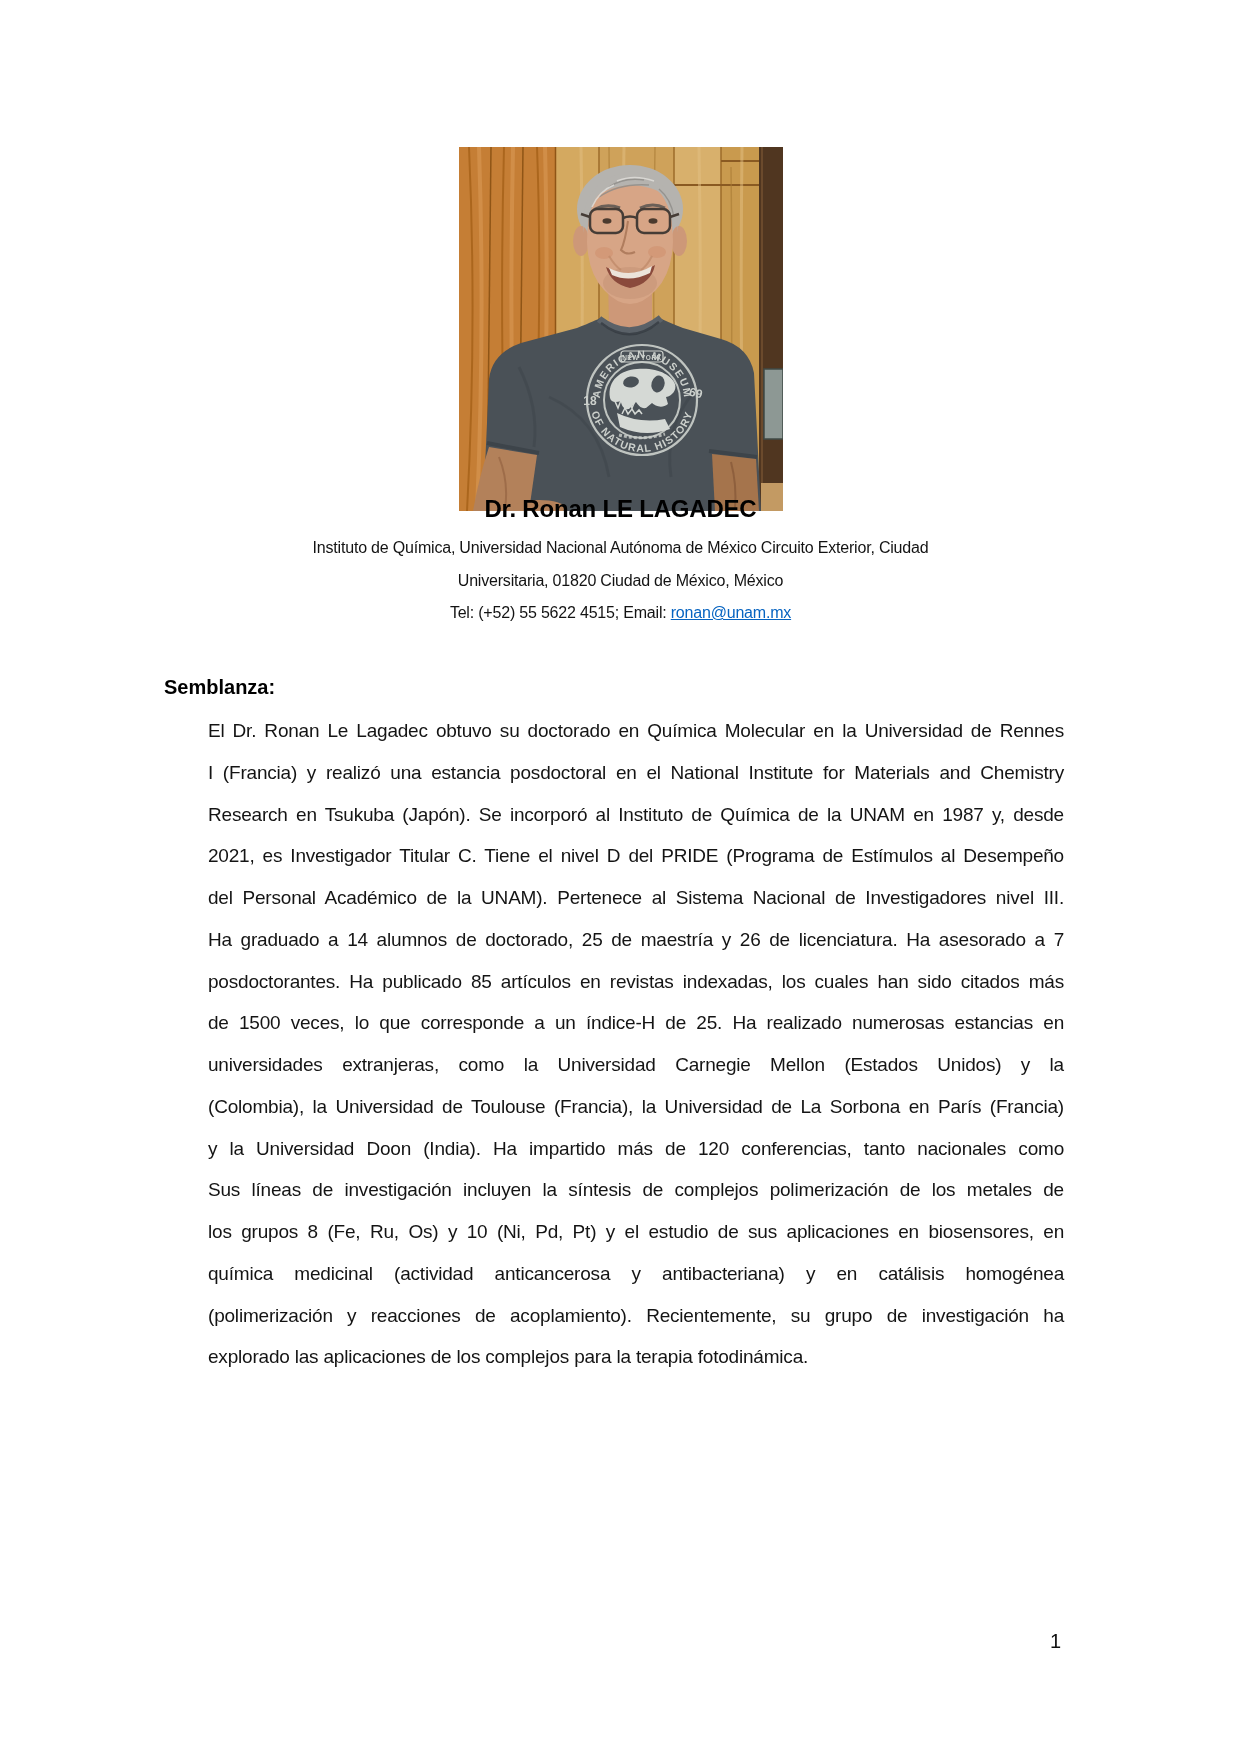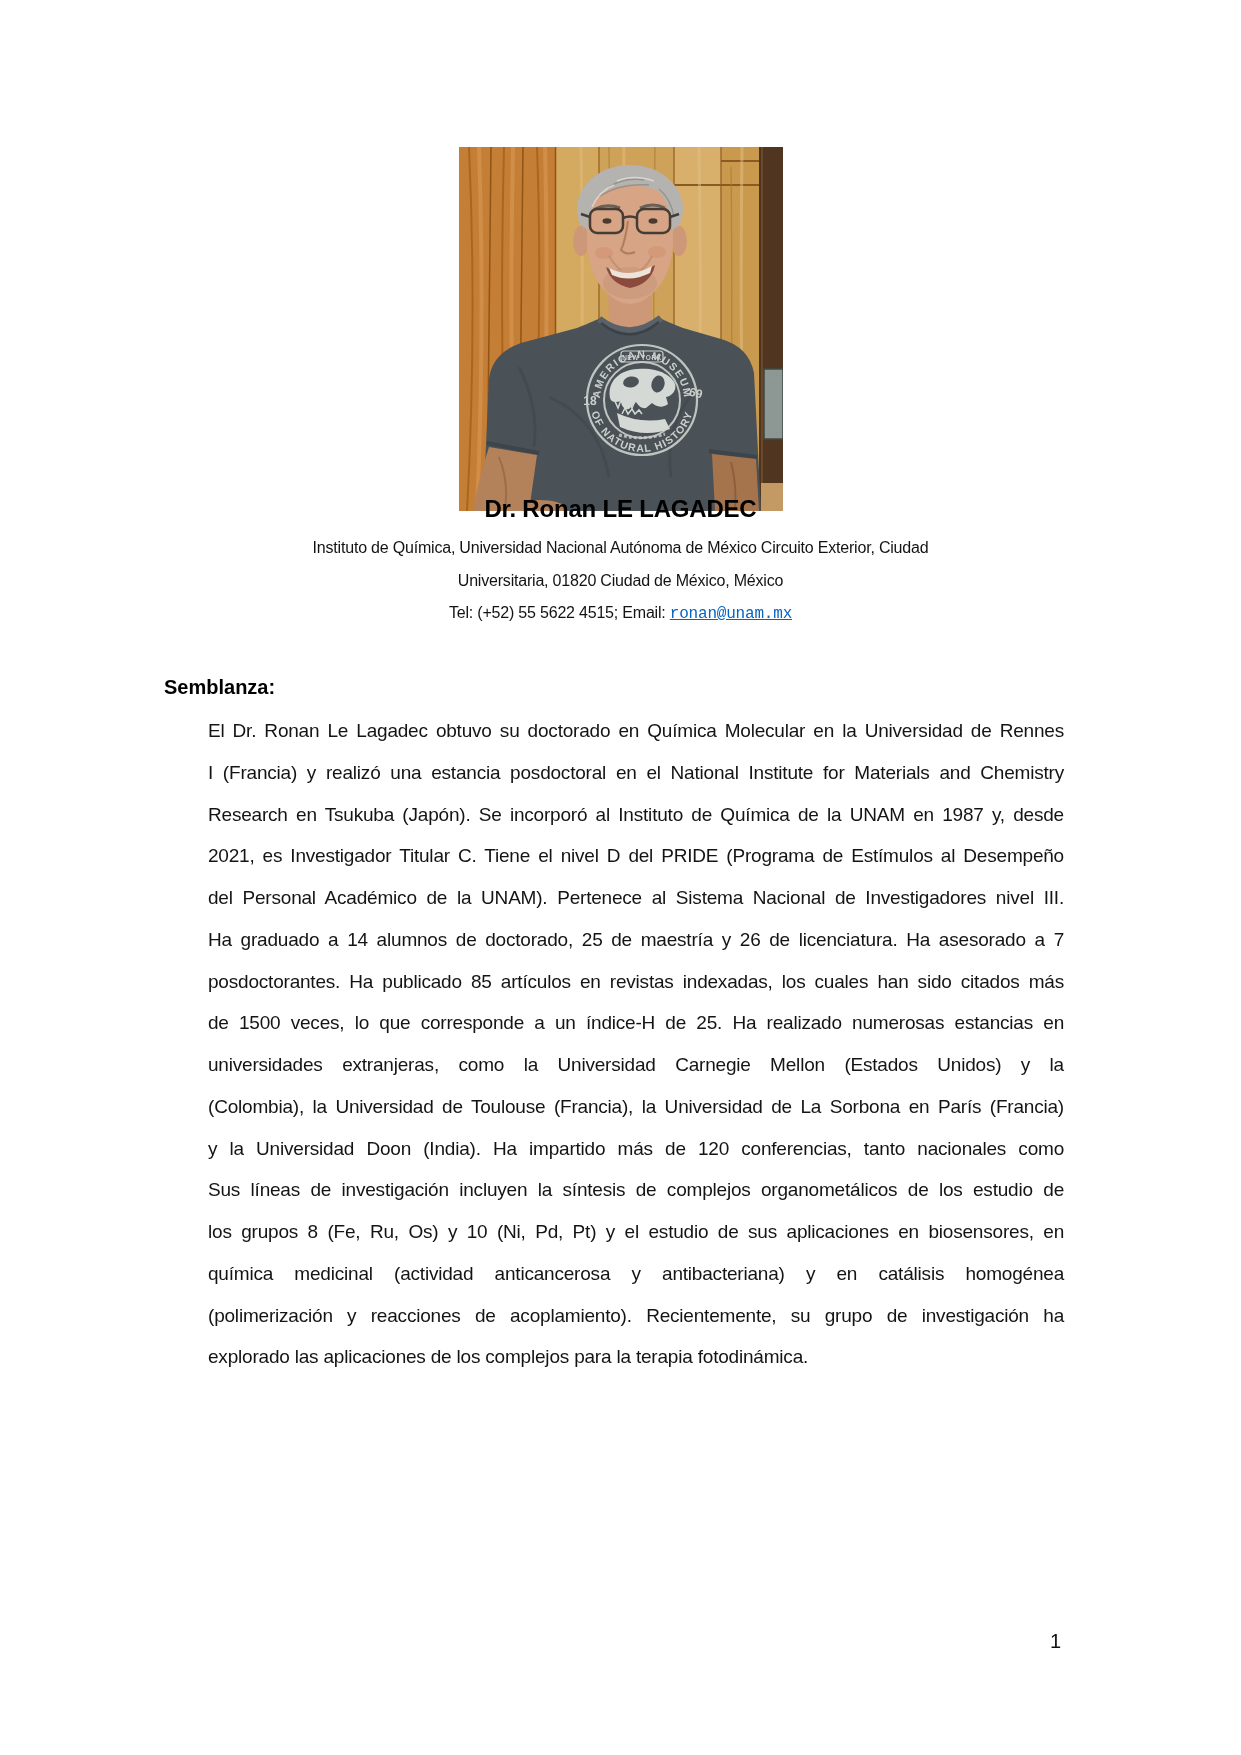--- a/index.html
+++ b/index.html
@@ -26,21 +26,21 @@
     text-align:center;
   }
   .title{
     font-size:24px;font-weight:bold;line-height:30px;color:#000;
     letter-spacing:-0.2px;margin-bottom:8px;
   }
   .addr{
     font-size:16px;line-height:32.5px;letter-spacing:-0.2px;color:#131313;text-align:center;
   }
   .email{
-    color:#0563C1;text-decoration:underline;cursor:pointer;font-family:Liberation Mono, monospace;
+    color:#0563C1;text-decoration:underline;cursor:pointer;
   }
 
   
   .heading{
     position:absolute;left:164px;top:673px;
     font-size:20px;font-weight:bold;line-height:28px;color:#000;
   }
   .bodytext{
     position:absolute;left:177px;top:710px;width:887px;
     font-size:19px;line-height:41.75px;letter-spacing:-0.2px;color:#141414;
@@ -230,21 +230,21 @@
     <div class="line">I (Francia) y realizó una estancia posdoctoral en el National Institute for Materials and Chemistry</div>
     <div class="line">Research en Tsukuba (Japón). Se incorporó al Instituto de Química de la UNAM en 1987 y, desde</div>
     <div class="line">2021, es Investigador Titular C. Tiene el nivel D del PRIDE (Programa de Estímulos al Desempeño</div>
     <div class="line">del Personal Académico de la UNAM). Pertenece al Sistema Nacional de Investigadores nivel III.</div>
     <div class="line">Ha graduado a 14 alumnos de doctorado, 25 de maestría y 26 de licenciatura. Ha asesorado a 7</div>
     <div class="line">posdoctorantes. Ha publicado 85 artículos en revistas indexadas, los cuales han sido citados más</div>
     <div class="line">de 1500 veces, lo que corresponde a un índice-H de 25. Ha realizado numerosas estancias en</div>
     <div class="line">universidades extranjeras, como la Universidad Carnegie Mellon (Estados Unidos) y la</div>
     <div class="line">(Colombia), la Universidad de Toulouse (Francia), la Universidad de La Sorbona en París (Francia)</div>
     <div class="line">y la Universidad Doon (India). Ha impartido más de 120 conferencias, tanto nacionales como</div>
-    <div class="line">Sus líneas de investigación incluyen la síntesis de complejos organometálicos de los estudio de</div>
+    <div class="line">Sus líneas de investigación incluyen la síntesis de complejos polimerización de los metales de</div>
     <div class="line">los grupos 8 (Fe, Ru, Os) y 10 (Ni, Pd, Pt) y el estudio de sus aplicaciones en biosensores, en</div>
     <div class="line">química medicinal (actividad anticancerosa y antibacteriana) y en catálisis homogénea</div>
     <div class="line">(polimerización y reacciones de acoplamiento). Recientemente, su grupo de investigación ha</div>
     <div class="line para-end">explorado las aplicaciones de los complejos para la terapia fotodinámica.</div>
   </div>
 
   <div class="pagenum">1</div>
 
 </div>
 

